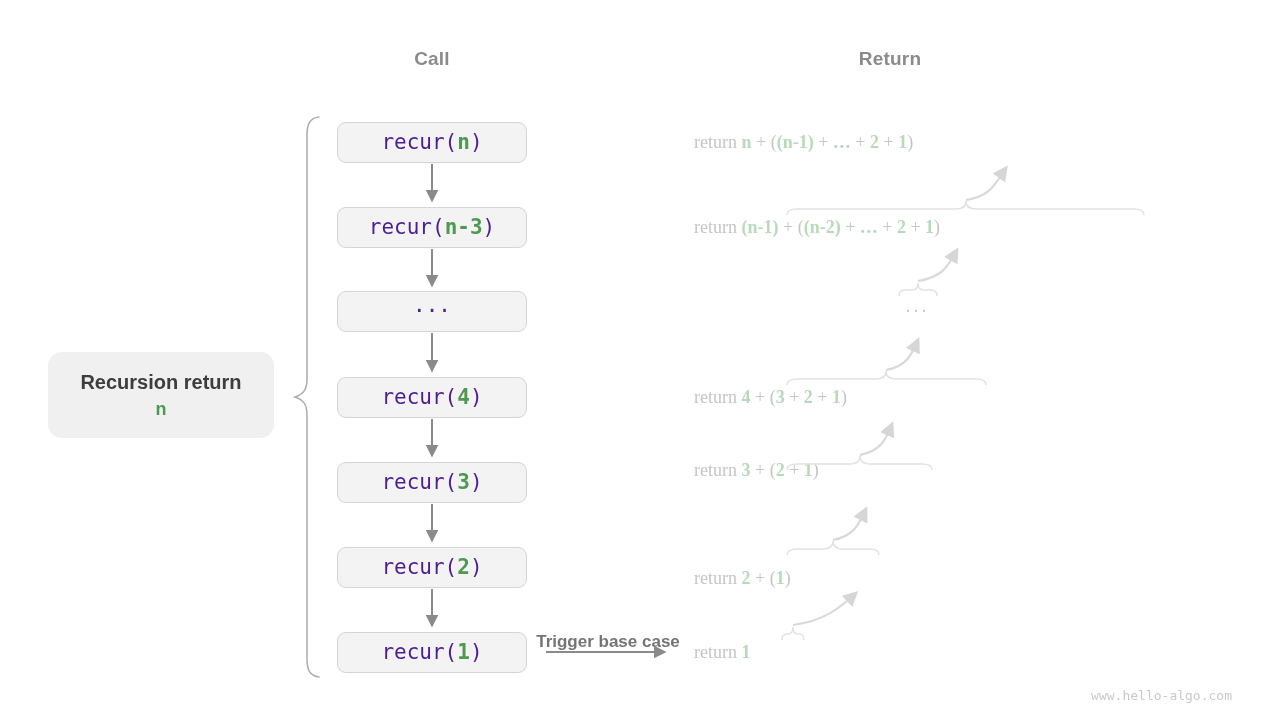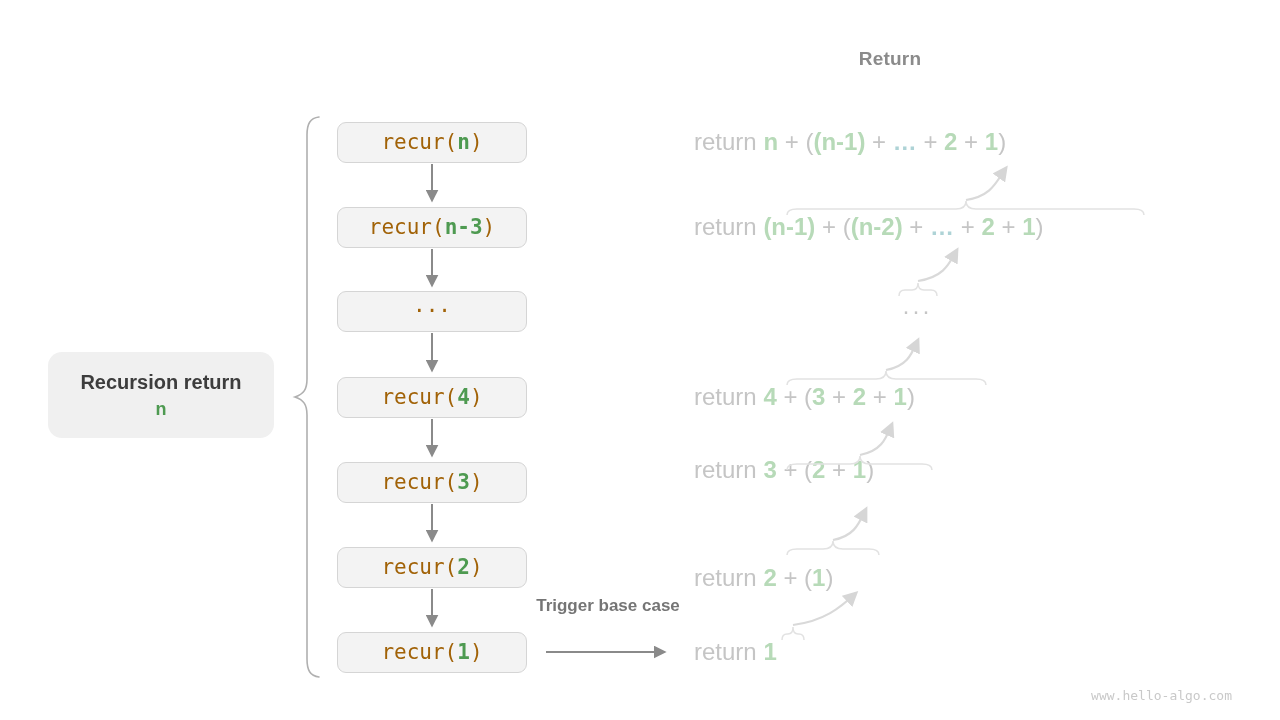--- a/index.html
+++ b/index.html
@@ -6,44 +6,45 @@
   #canvas{position:relative;width:1280px;height:720px;background:#ffffff;overflow:hidden;
           font-family:"Liberation Sans",sans-serif;}
   .col-header{position:absolute;top:48px;font-size:19px;font-weight:bold;color:#8b8b8b;
               text-align:center;letter-spacing:.2px;}
   #call-header{left:337px;width:190px;}
   #return-header{left:790px;width:200px;}
   .call-box{position:absolute;left:337px;width:190px;height:41px;box-sizing:border-box;
             background:#f3f3f3;border:1.5px solid #d5d5d5;border-radius:9px;
             display:flex;align-items:center;justify-content:center;
             font-family:"DejaVu Sans Mono",monospace;font-size:21px;color:#3d3d3d;white-space:pre;}
-  .seg-code{color:#a16207;text-align:right;}
+  .seg-code{color:#4c1d95;text-align:right;}
   .seg-var{color:#4e9a51;font-weight:bold;}
   .return-line{position:absolute;left:694px;transform:translateY(-50%);
-               font-family:Liberation Sans, sans-serif;font-size:24px;white-space:pre;}
+               font-family:Liberation Serif, serif;font-size:18px;white-space:pre;}
   .return-line.centered{left:917px;transform:translate(-50%,-50%);letter-spacing:2px;}
   .seg-dim{color:#c5c5c5;}
   .seg-num{color:#b7dab8;font-weight:bold;}
   .seg-dots{color:#aed3d6;font-weight:bold;}
   #depth-label{position:absolute;left:48px;top:352px;width:226px;height:86px;background:#f0f0f0;
                border-radius:14px;display:flex;flex-direction:column;align-items:center;
                justify-content:center;gap:5px;}
   #depth-label .t{font-size:20px;font-weight:bold;color:#3d3d3d;}
   #depth-label .v{font-size:18px;font-weight:bold;color:#4e9a51;font-family:"Liberation Sans",sans-serif;}
-  #trigger-label{position:absolute;left:608px;top:596px;transform:translateX(-50%);
+  #trigger-label{position:absolute;left:608px;top:632px;transform:translateX(-50%);
                  font-size:17px;font-weight:bold;color:#757575;white-space:nowrap;}
   #watermark{position:absolute;right:48px;bottom:17px;font-family:"DejaVu Sans Mono",monospace;
              font-size:13px;color:#c9c9c9;}
   svg#overlay{position:absolute;left:0;top:0;pointer-events:none;}
 </style>
 </head>
 <body>
 
 <div id="canvas">
 
+  <div id="call-header" class="col-header">Call</div>
   <div id="return-header" class="col-header">Return</div>
 
   <div id="call-stack">
       <div class="call-box" style="top: 121.5px;"><span class="seg-code">recur(</span><span class="seg-var">n</span><span class="seg-code">)</span></div>
       <div class="call-box" style="top: 206.5px;"><span class="seg-code">recur(</span><span class="seg-var">n-3</span><span class="seg-code">)</span></div>
       <div class="call-box" style="top: 290.5px;"><span class="seg-code">···</span></div>
       <div class="call-box" style="top: 376.5px;"><span class="seg-code">recur(</span><span class="seg-var">4</span><span class="seg-code">)</span></div>
       <div class="call-box" style="top: 461.5px;"><span class="seg-code">recur(</span><span class="seg-var">3</span><span class="seg-code">)</span></div>
       <div class="call-box" style="top: 546.5px;"><span class="seg-code">recur(</span><span class="seg-var">2</span><span class="seg-code">)</span></div>
       <div class="call-box" style="top: 631.5px;"><span class="seg-code">recur(</span><span class="seg-var">1</span><span class="seg-code">)</span></div>

